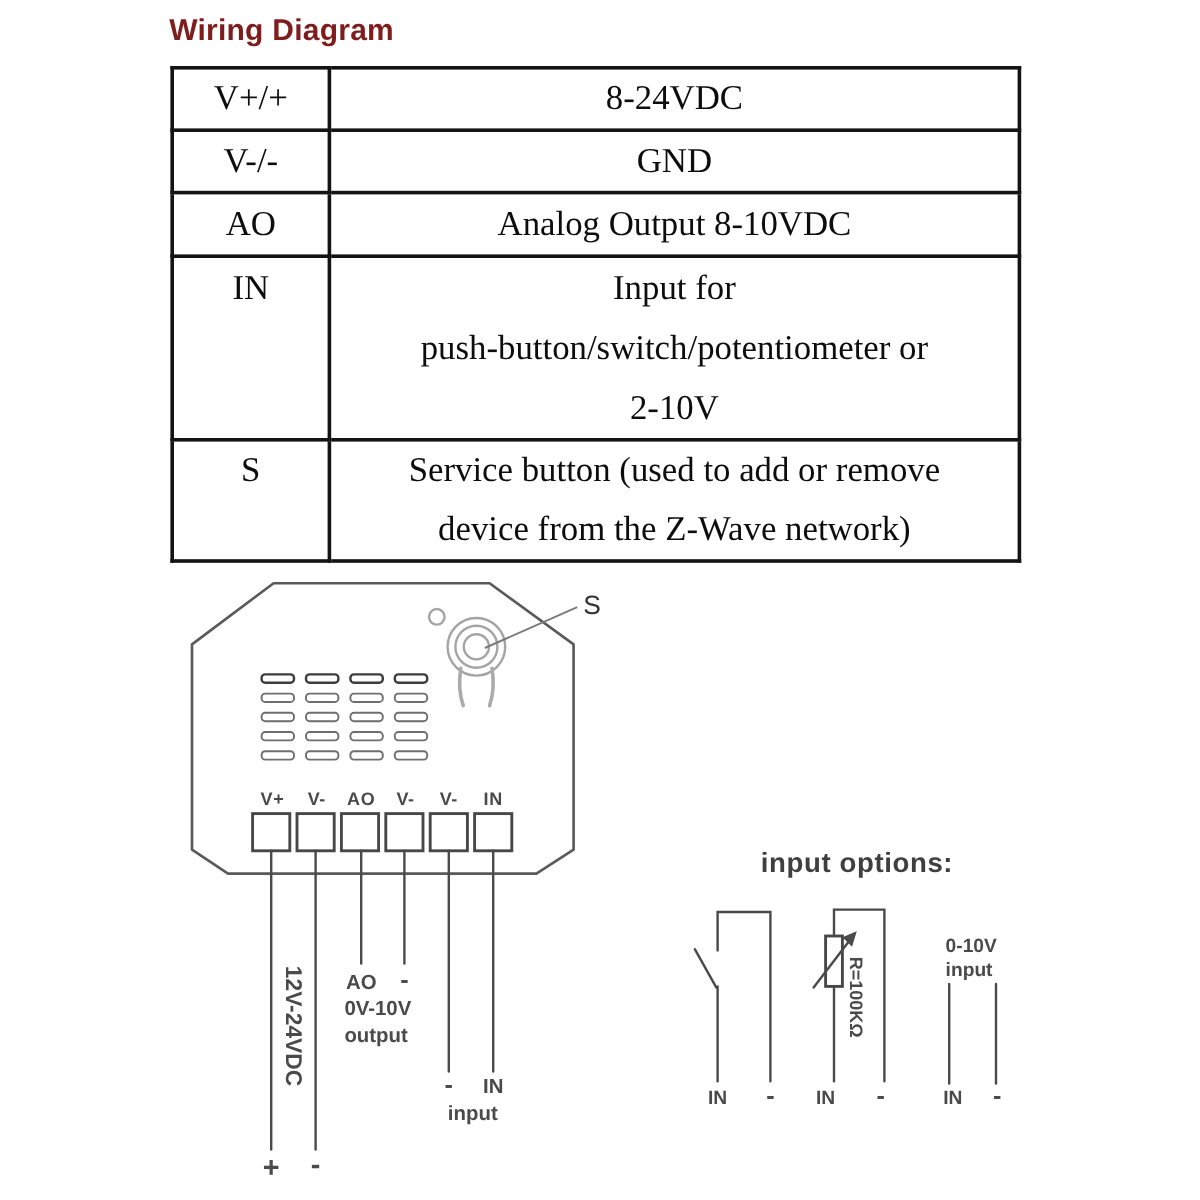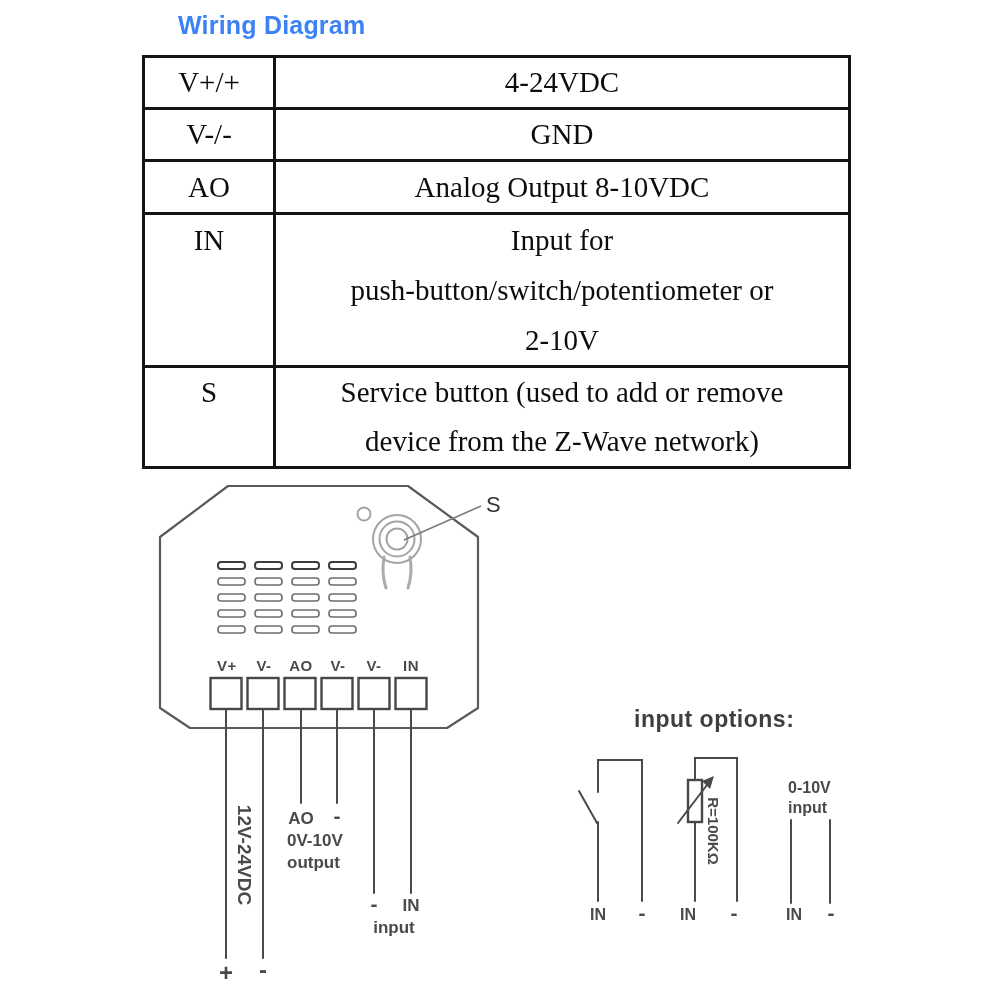--- a/index.html
+++ b/index.html
@@ -1,20 +1,20 @@
 <!DOCTYPE html>
 <html><head>
 <meta charset="utf-8">
 <style>
   html,body{margin:0;padding:0;background:#ffffff;}
   body{width:1000px;height:1000px;position:relative;font-family:"Liberation Sans",sans-serif;overflow:hidden;}
 
   .page-title{
     position:absolute;left:141px;top:11px;
-    font-size:25px;font-weight:bold;color:#3b82f6;letter-spacing:.2px;margin-left:37px;
+    font-size:25px;font-weight:bold;color:#7f1d1d;letter-spacing:.2px;
   }
 
   table.spec{
     position:absolute;left:142px;top:55px;
     border-collapse:collapse;table-layout:fixed;
     background:#fff;
   }
   table.spec td{
     border:3px solid #141414;
     font-family:"Liberation Serif",serif;
@@ -53,21 +53,21 @@
 <div class="page-title">Wiring Diagram</div>
 
 <table class="spec">
   <colgroup>
       <col style="width:131px">
       <col style="width:575px">
     </colgroup>
   <tbody>
       <tr class="r1">
     <td>V+/+</td>
-    <td class="desc">4-24VDC</td>
+    <td class="desc">8-24VDC</td>
   </tr>
   <tr class="r2">
     <td>V-/-</td>
     <td class="desc">GND</td>
   </tr>
   <tr class="r3">
     <td>AO</td>
     <td class="desc">Analog Output 8-10VDC</td>
   </tr>
   <tr class="r4">

